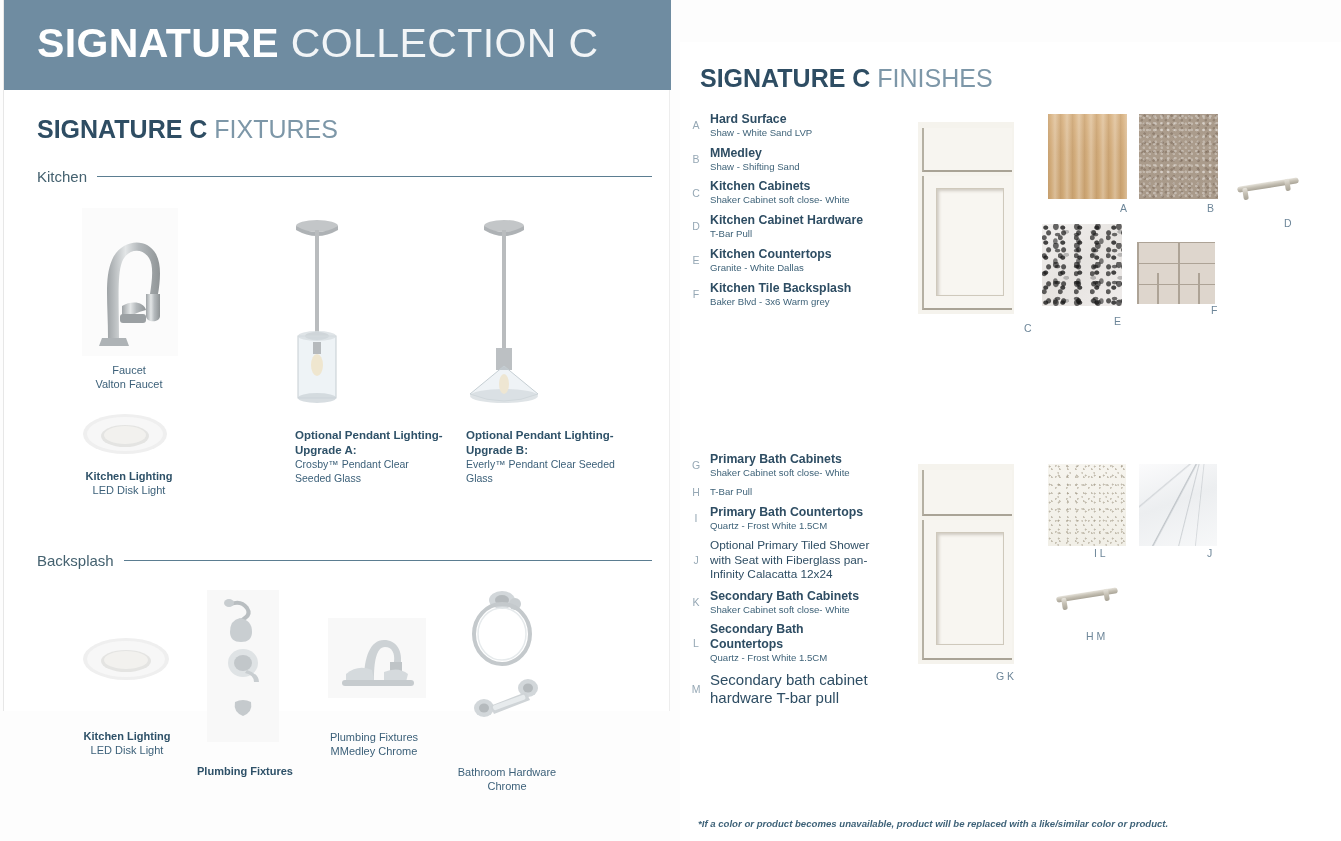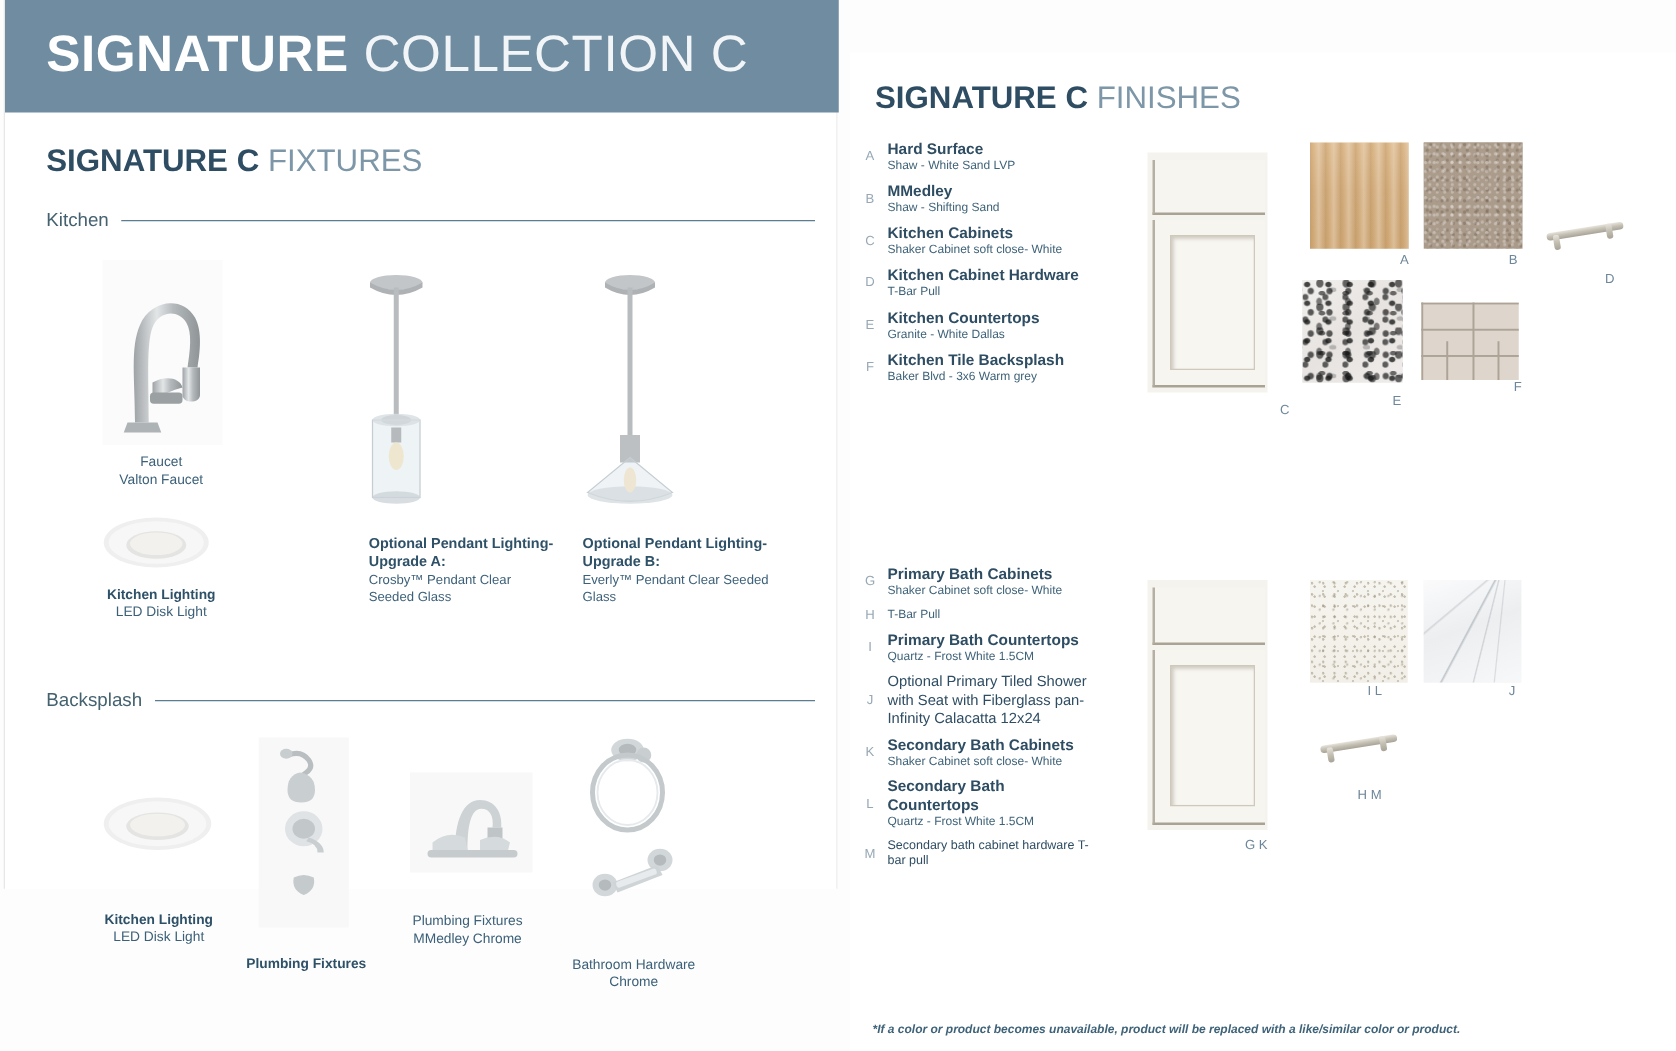--- a/index.html
+++ b/index.html
@@ -466,21 +466,21 @@
       <div class="leg-item">
         <div class="leg-key">L</div>
         <div class="leg-body">
           <div class="leg-name">Secondary Bath Countertops</div>
           <div class="leg-sub">Quartz - Frost White 1.5CM</div>
         </div>
       </div>
       <div class="leg-item">
         <div class="leg-key">M</div>
         <div class="leg-body">
-          <div class="leg-name" style="font-weight:400;font-size:10px;">Secondary bath cabinet hardware T-bar pull</div>
+          <div class="leg-name" style="font-weight:400;font-size:15px;">Secondary bath cabinet hardware T-bar pull</div>
         </div>
       </div>
     </div>
 
     <div class="cab" style="left:238px;top:422px;width:96px;height:200px;">
       <div class="drawer"></div>
       <div class="door">
           <div class="inner"></div>
         </div>
     </div>

